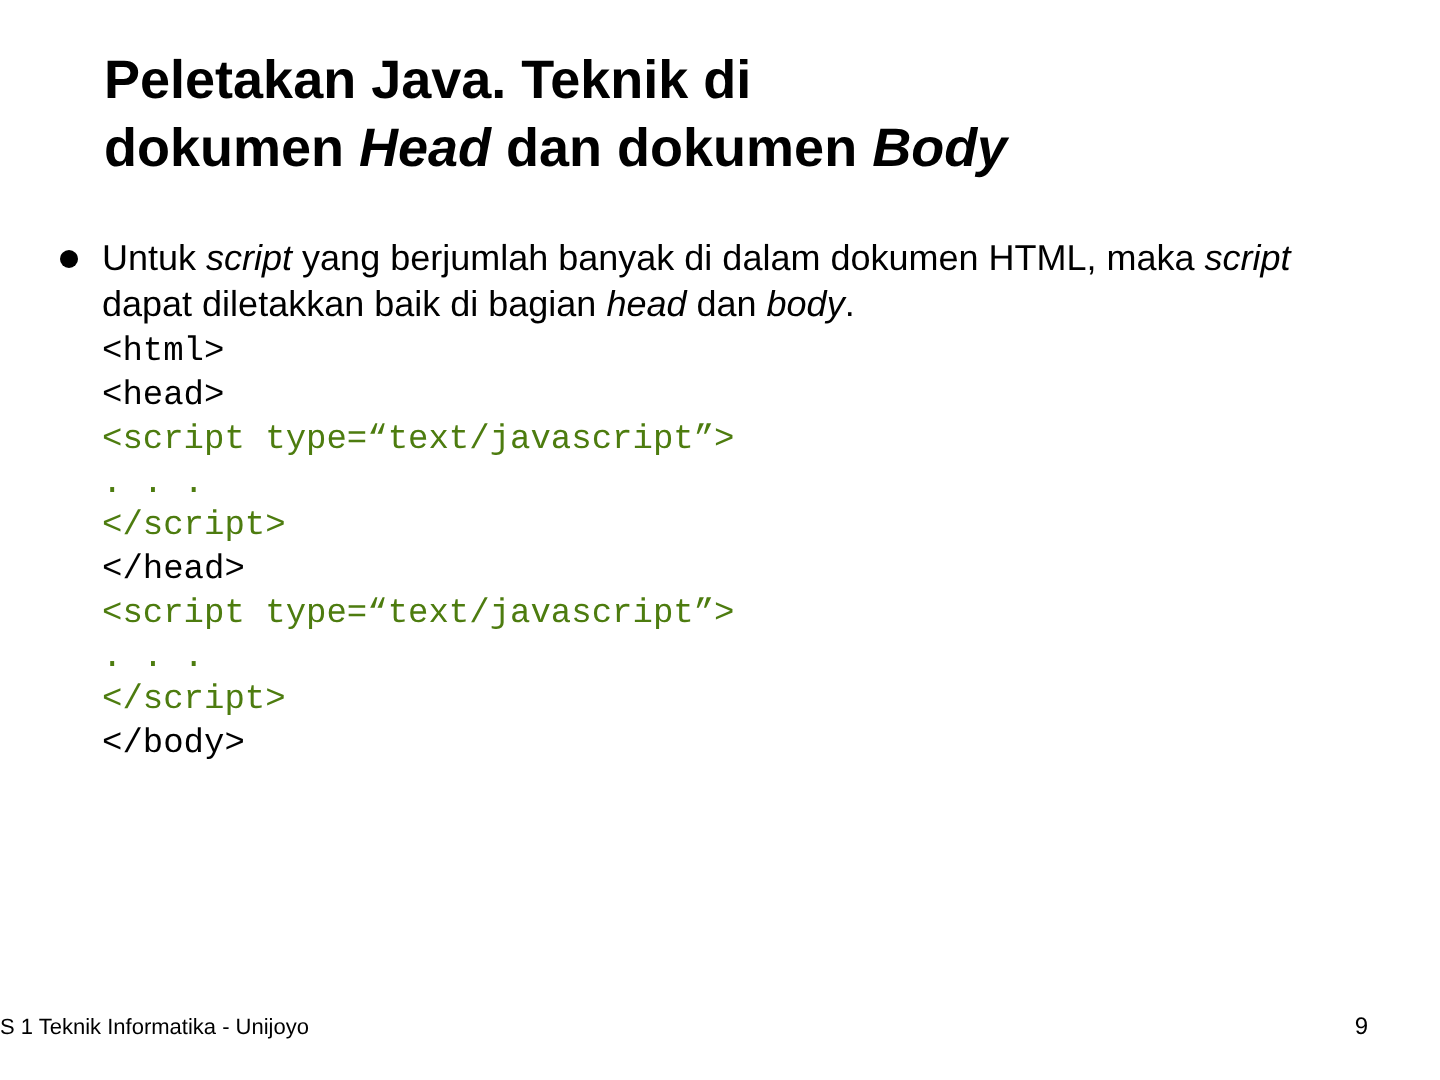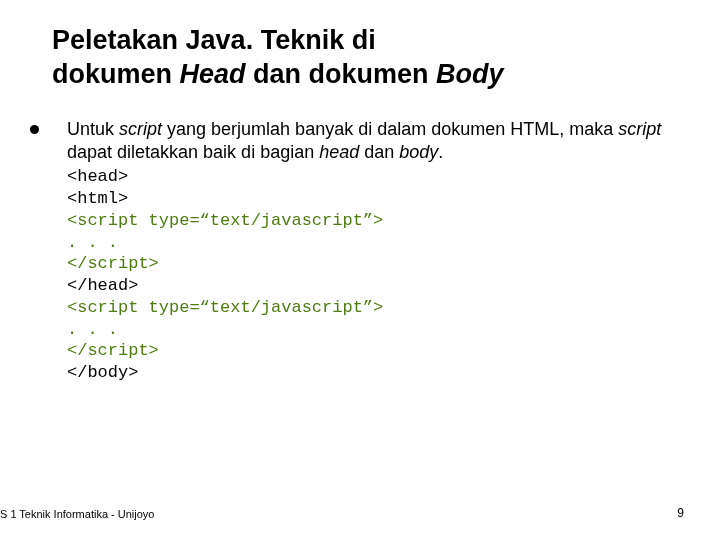--- a/index.html
+++ b/index.html
@@ -1,20 +1,20 @@
 <!DOCTYPE html>
 <html><head>
 <meta charset="utf-8">
 <style>
 * { margin: 0; padding: 0; box-sizing: border-box; }
 html, body { width: 720px; height: 540px; background: #fff; font-family: Arial, Helvetica, sans-serif; color: #000; }
 .slide { width: 720px; height: 540px; position: relative; padding: 24px 36px 0 52px; }
 .title { font-size: 27px; font-weight: bold; line-height: 1.25; margin-bottom: 26px; }
 .title .ital { font-style: italic; }
-.bullet-row { display: flex; align-items: flex-start; gap: 28px; margin-bottom: 20px; }
+.bullet-row { display: flex; align-items: flex-start; gap: 12px; margin-bottom: 20px; }
 .bullet-dot { width: 9px; height: 9px; background: #000; border-radius: 50%; flex: 0 0 auto; margin-top: 7px; margin-left: -22px; }
 .body-text { font-size: 18px; line-height: 1.3; }
 .body-text .ital { font-style: italic; }
 .code-block { font-family: "Courier New", Courier, monospace; font-size: 17px; line-height: 1.28; margin-left: 0; margin-top: 2px; }
 .code-block .purple { color: #4d7c0f; }
 .footer { position: absolute; bottom: 20px; left: 0; width: 720px; }
 .footer-center { text-align: left; font-size: 11px; color: #000; }
 .footer-num { position: absolute; right: 36px; bottom: 0; font-size: 12px; color: #000; }
 </style>
 </head>
@@ -27,22 +27,22 @@
     <span>dokumen </span><span class="ital">Head</span><span> dan dokumen </span><span class="ital">Body</span>
   </div>
 
   <div class="bullet-row">
     <div class="bullet-dot"></div>
     <div>
       <div class="body-text">
         <span>Untuk </span><span class="ital">script</span><span> yang berjumlah banyak di dalam dokumen HTML, maka </span><span class="ital">script</span><span> dapat diletakkan baik di bagian </span><span class="ital">head</span><span> dan </span><span class="ital">body</span><span>.</span>
       </div>
       <div class="code-block">
+        <div>&lt;html&gt;</div>
         <div>&lt;head&gt;</div>
-        <div>&lt;html&gt;</div>
         <div class="purple">&lt;script type=“text/javascript”&gt;</div>
         <div class="purple">. . .</div>
         <div class="purple"><span>&lt;/scr</span><span>ipt&gt;</span></div>
         <div>&lt;/head&gt;</div>
         <div class="purple">&lt;script type=“text/javascript”&gt;</div>
         <div class="purple">. . .</div>
         <div class="purple"><span>&lt;/scr</span><span>ipt&gt;</span></div>
         <div>&lt;/body&gt;</div>
       </div>
     </div>

